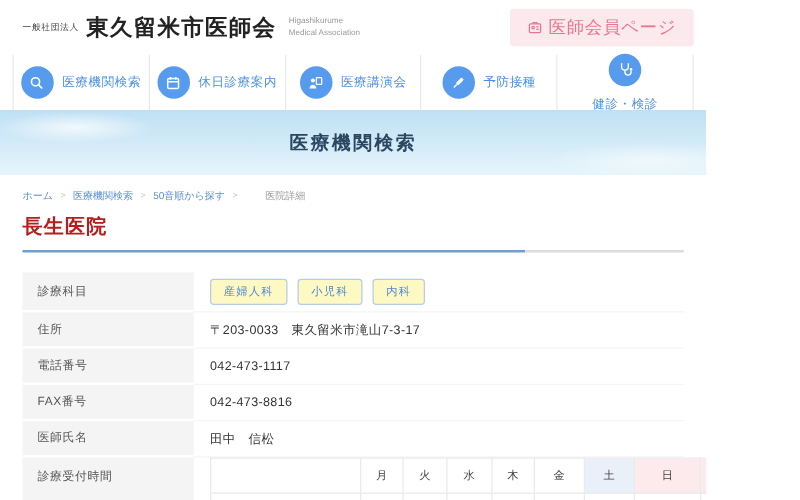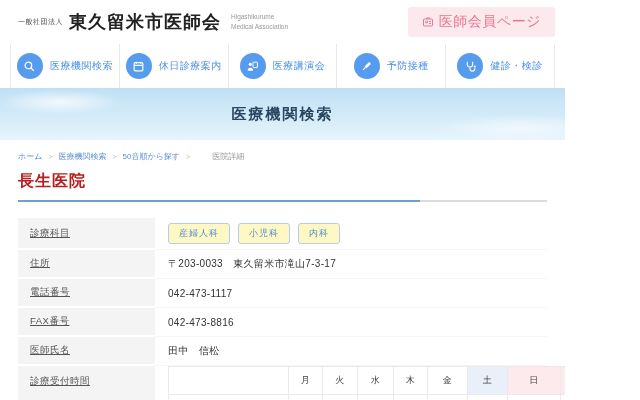--- a/index.html
+++ b/index.html
@@ -42,21 +42,21 @@
   .main-nav {
     height: 44px; background: #fff;
     display: flex; align-items: stretch;
     padding: 0 10px;
   }
   .nav-item {
     flex: 1; display: flex; align-items: center; justify-content: center;
     gap: 7px; cursor: pointer;
     border-left: 1px solid #e9e9e9;
   }
-  .nav-item:last-child { border-right: 1px solid #e9e9e9; }
+  .nav-item:last-child { border-right: 1px solid #e9e9e9; flex-direction: column; }
   .nav-icon {
     width: 26px; height: 26px; border-radius: 50%;
     background: #579bee;
     display: flex; align-items: center; justify-content: center;
     flex: none;
   }
   .nav-icon svg { display: block; }
   .nav-label { font-size: 10px; color: #4a90e2; letter-spacing: 0.5px; }
 
   
@@ -96,21 +96,21 @@
 
   
   .details { margin: 16px 18px 0 18px; }
   .detail-row { display: flex; align-items: stretch; }
   .detail-label {
     width: 137px; flex: none;
     background: #f4f4f5;
     border-bottom: 2px solid #fff;
     font-size: 9.5px; color: #555;
     display: flex; align-items: center;
-    padding: 0 0 0 12px; letter-spacing: 0.5px; text-decoration: underline;
+    padding: 0 0 0 12px; letter-spacing: 0.5px;
   }
   .detail-value {
     flex: 1;
     border-bottom: 1px solid #f5f5f5;
     font-size: 10px; color: #333;
     display: flex; align-items: center;
     padding: 0 0 0 13px; letter-spacing: 0.3px;
   }
   .row-depts  { height: 32px; }
   .row-std    { height: 29px; }

